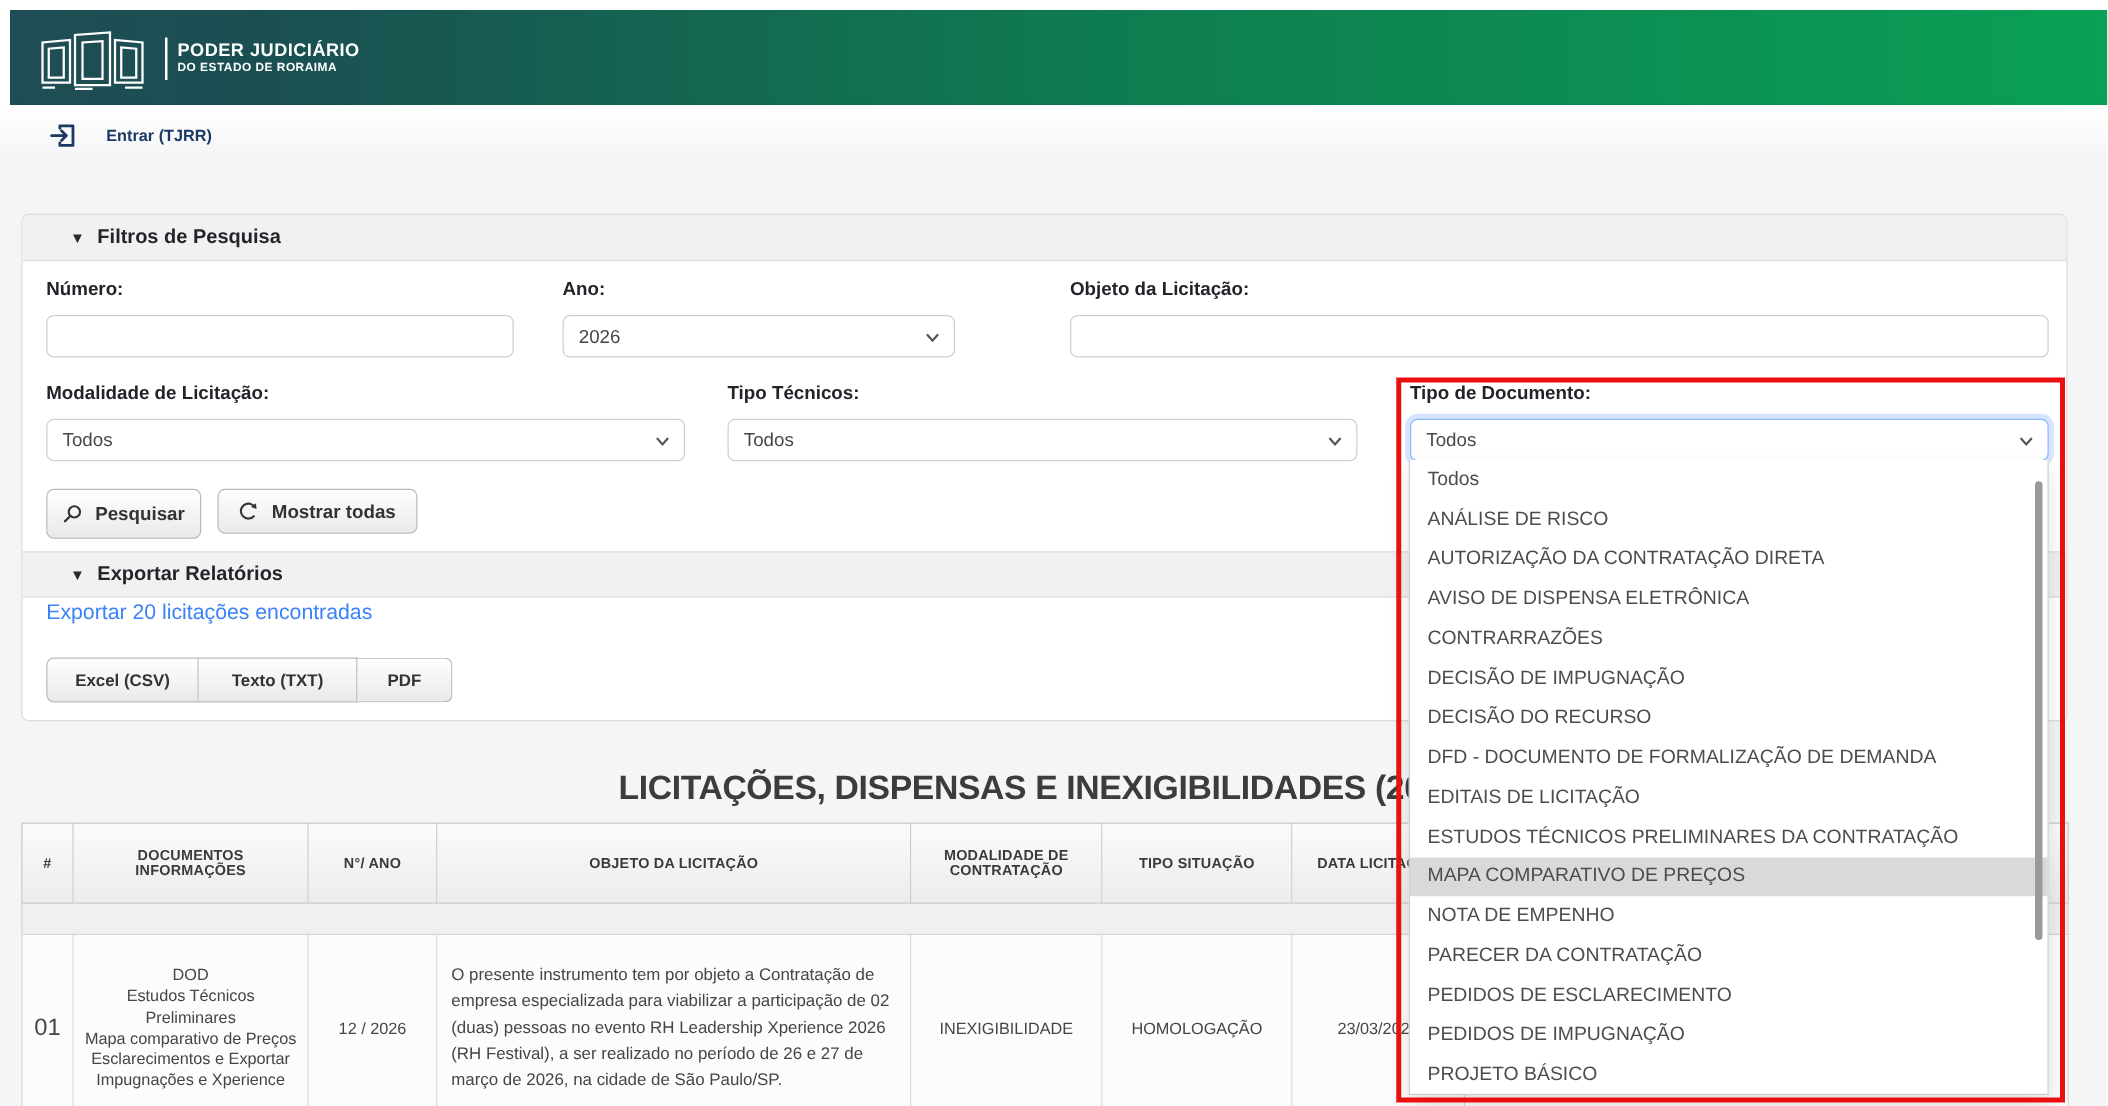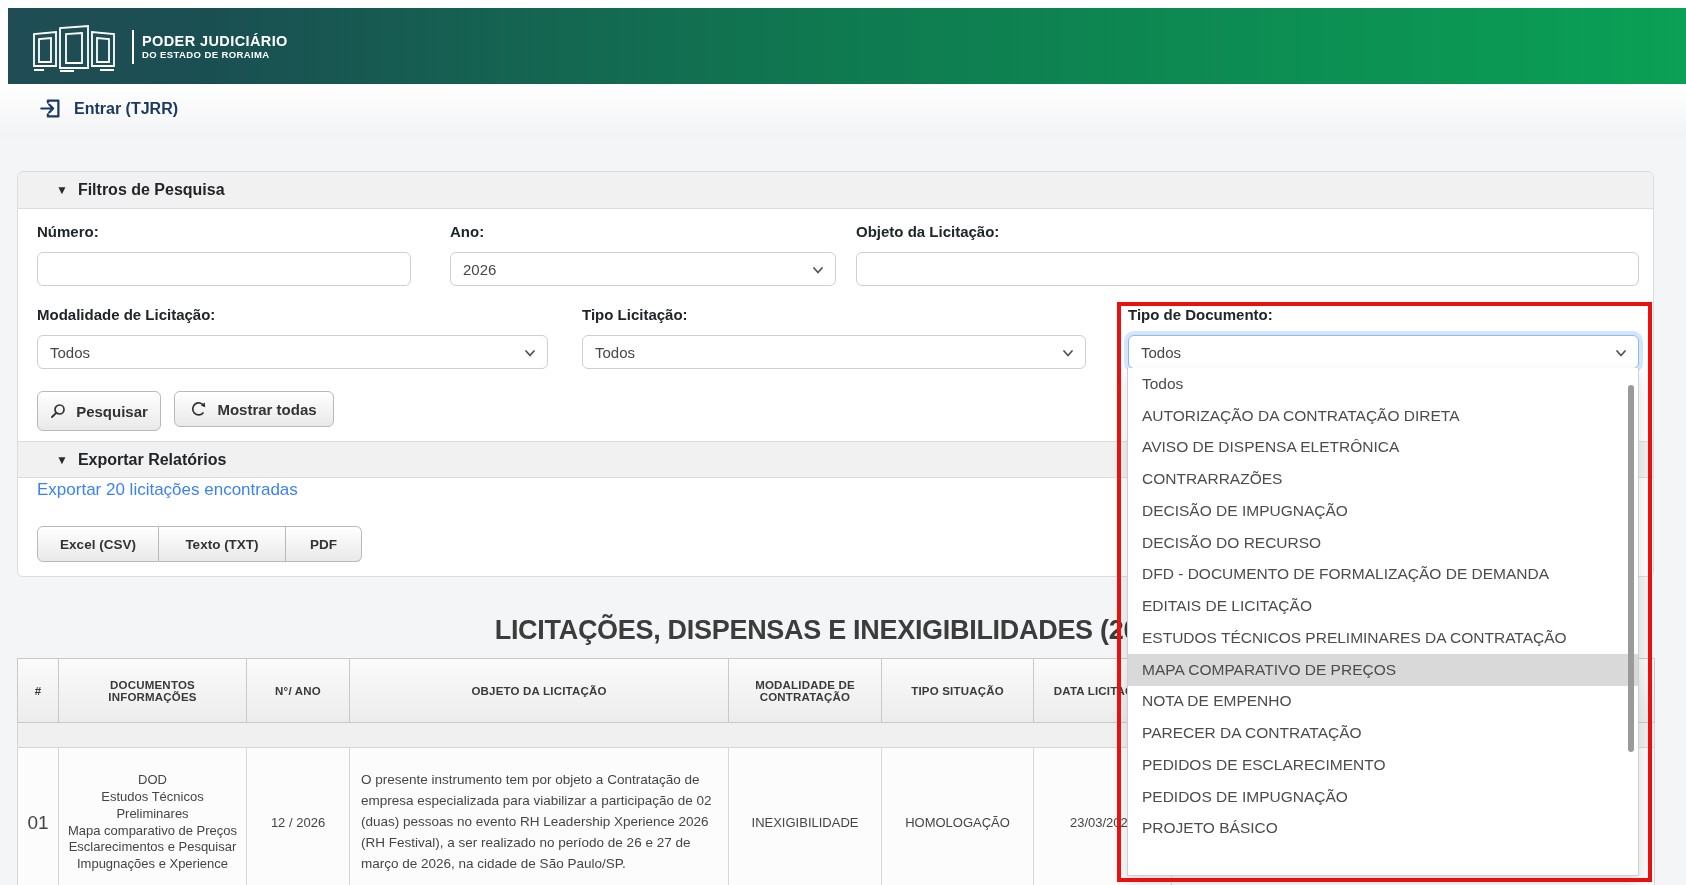--- a/index.html
+++ b/index.html
@@ -10,22 +10,22 @@
           background:linear-gradient(90deg,#204d55 0%,#1a4f52 12%,#0f7a50 50%,#0aa055 100%);}
   .logo-wrap{position:absolute;left:22px;top:14px;display:flex;align-items:center;}
   .logo-sep{width:2px;height:34px;background:#ffffff;margin:0 8px 0 6px;}
   .org-text{color:#ffffff;line-height:1.05;}
   .org-line1{font-size:14.5px;font-weight:bold;letter-spacing:.4px;}
   .org-line2{font-size:9.5px;font-weight:bold;letter-spacing:.4px;}
   
   .loginbar{position:absolute;left:0;top:84px;width:1686px;height:53px;
             background:linear-gradient(#ffffff,#f2f3f5);border-bottom:1px solid #e1e3e6;
             box-shadow:0 1px 3px rgba(0,0,0,.05);}
-  .login-link{position:absolute;left:40px;top:14px;display:flex;align-items:center;gap:13px;
-              color:#1b3a63;font-size:16px;font-weight:bold;cursor:pointer;}
+  .login-link{position:absolute;left:40px;top:14px;display:flex;align-items:center;gap:24px;
+              color:#1b3a63;font-size:13px;font-weight:bold;cursor:pointer;}
   
   .page-bg{position:absolute;left:0;top:137px;width:1686px;height:748px;background:#f4f5f7;}
   
   .card{position:absolute;left:17px;top:171px;width:1637px;height:406px;background:#ffffff;
         border:1px solid #dcdcdc;border-radius:6px;box-sizing:border-box;}
   .section-bar{position:absolute;left:0;width:1635px;height:37px;background:#f1f1f2;
                border-bottom:1px solid #dcdcdc;display:flex;align-items:center;
                padding-left:38px;box-sizing:border-box;gap:10px;}
   .bar-top{top:0;border-radius:5px 5px 0 0;}
   .bar-mid{top:269px;border-top:1px solid #dcdcdc;}
@@ -136,21 +136,21 @@
         <div class="th" style="width: 138px;">DATA LICITAÇÃO</div>
         <div class="th" style="width: 483px;"></div>
       </div>
     <div class="spacer-row"></div>
     <div class="trow">
         <div class="td td-num" style="width: 42px;">01</div>
         <div class="td td-docs" style="width: 188px;">
           <div class="doc-link">DOD</div>
           <div class="doc-link">Estudos Técnicos Preliminares</div>
           <div class="doc-link">Mapa comparativo de Preços</div>
-          <div class="doc-link">Esclarecimentos e Pesquisar</div>
+          <div class="doc-link">Esclarecimentos e Exportar</div>
           <div class="doc-link">Impugnações e Xperience</div>
         </div>
         <div class="td" style="width: 103px;">12 / 2026</div>
         <div class="td td-objeto" style="width: 379px;">
           <div class="objeto-text">O presente instrumento tem por objeto a Contratação de empresa especializada para viabilizar a participação de 02 (duas) pessoas no evento RH Leadership Xperience 2026 (RH Festival), a ser realizado no período de 26 e 27 de março de 2026, na cidade de São Paulo/SP.</div>
         </div>
         <div class="td" style="width: 153px;">INEXIGIBILIDADE</div>
         <div class="td" style="width: 152px;">HOMOLOGAÇÃO</div>
         <div class="td" style="width: 138px;">23/03/2026</div>
         <div class="td" style="width: 483px;"></div>
@@ -161,32 +161,32 @@
     <div class="section-bar bar-top">
       <span class="tri">▼</span>
       <span class="section-title">Filtros de Pesquisa</span>
     </div>
 
     <div class="f-label" style="left:19px;top:51px">Número:</div>
     <div class="f-label" style="left:432px;top:51px">Ano:</div>
     <div class="f-label" style="left:838px;top:51px">Objeto da Licitação:</div>
 
     <div class="control" style="left:19px;top:80px;width:374px"></div>
-    <div class="control" style="left:432px;top:80px;width:386px">
+    <div class="control" style="left:432px;top:80px;width:314px">
       <span>2026</span>
       <span class="chev">
         <svg width="14" height="14" viewBox="0 0 14 14">
             <polyline points="3,5 7,9.5 11,5" fill="none" stroke="#555" stroke-width="1.8" stroke-linecap="round"></polyline>
           </svg>
       </span>
     </div>
     <div class="control" style="left:838px;top:80px;width:783px"></div>
 
     <div class="f-label" style="left:19px;top:134px">Modalidade de Licitação:</div>
-    <div class="f-label" style="left:564px;top:134px">Tipo Licitação:</div>
+    <div class="f-label" style="left:564px;top:134px">Tipo Técnicos:</div>
     <div class="f-label" style="left:1110px;top:134px">Tipo de Documento:</div>
 
     <div class="control" style="left:19px;top:163px;width:511px">
       <span>Todos</span>
       <span class="chev">
         <svg width="14" height="14" viewBox="0 0 14 14">
             <polyline points="3,5 7,9.5 11,5" fill="none" stroke="#555" stroke-width="1.8" stroke-linecap="round"></polyline>
           </svg>
       </span>
     </div>
@@ -230,20 +230,21 @@
     <div class="btn-group">
         <div class="grp first" style="width: 122px;">Excel (CSV)</div>
         <div class="grp" style="width: 127px;">Texto (TXT)</div>
         <div class="grp last" style="width: 76px;">PDF</div>
       </div>
   </div>
 
   <div class="dd-panel">
     <div>
         <div class="dd-item">Todos</div>
+        <div class="dd-item">ANÁLISE DE RISCO</div>
         <div class="dd-item">AUTORIZAÇÃO DA CONTRATAÇÃO DIRETA</div>
         <div class="dd-item">AVISO DE DISPENSA ELETRÔNICA</div>
         <div class="dd-item">CONTRARRAZÕES</div>
         <div class="dd-item">DECISÃO DE IMPUGNAÇÃO</div>
         <div class="dd-item">DECISÃO DO RECURSO</div>
         <div class="dd-item">DFD - DOCUMENTO DE FORMALIZAÇÃO DE DEMANDA</div>
         <div class="dd-item">EDITAIS DE LICITAÇÃO</div>
         <div class="dd-item">ESTUDOS TÉCNICOS PRELIMINARES DA CONTRATAÇÃO</div>
         <div class="dd-item hl">MAPA COMPARATIVO DE PREÇOS</div>
         <div class="dd-item">NOTA DE EMPENHO</div>

